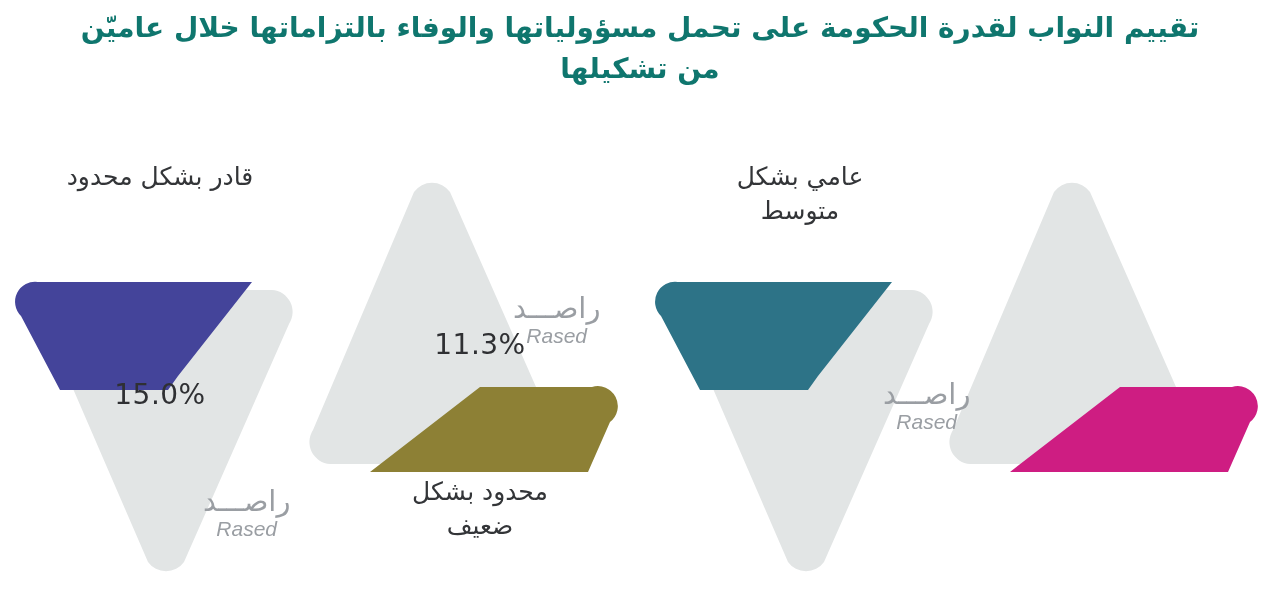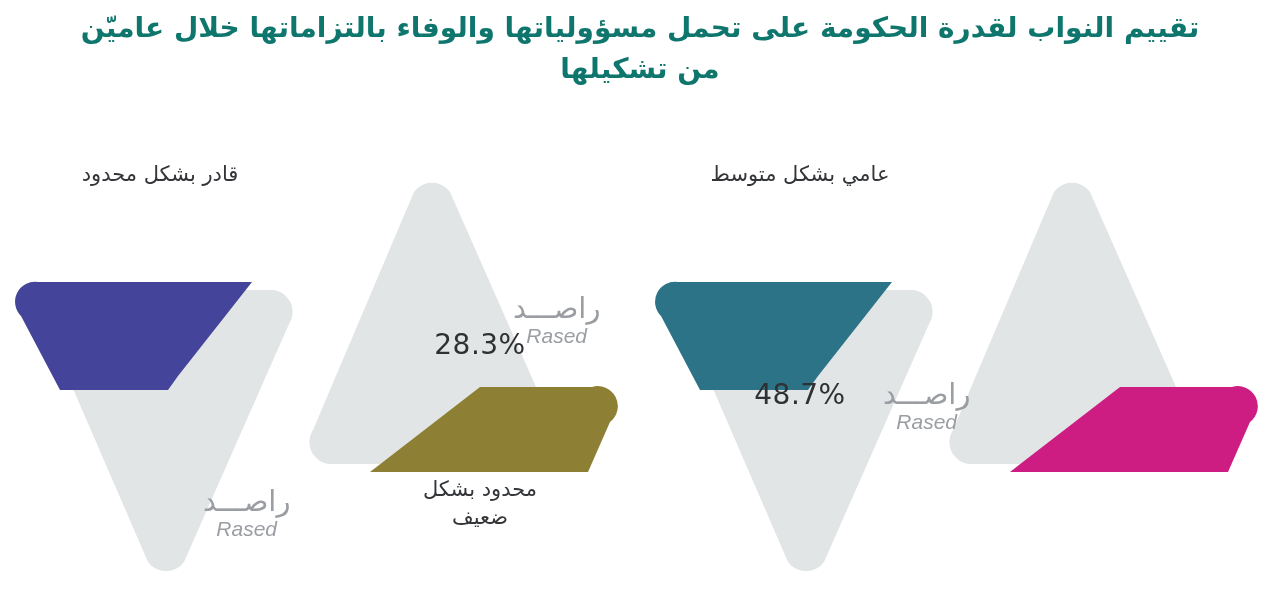--- a/index.html
+++ b/index.html
@@ -65,21 +65,21 @@
 
   
   .cat-label {
     position: absolute;
     width: 320px;
     left: 0;
     text-align: center;
     direction: rtl;
     font-family: "DejaVu Sans", "Liberation Sans", sans-serif;
     font-weight: 400;
-    font-size: 21px;
+    font-size: 25px;
     line-height: 1.35;
     color: #333538;
   }
   .cat-label.top  { top: 10px; }
   .cat-label.bot  { top: 322px; }
 
   
   .val-label {
     position: absolute;
     width: 320px;
@@ -129,42 +129,42 @@
 <div id="funnel-area">
 
   <div class="funnel-cell cell-0">
     <div class="cat-label top">قادر بشكل محدود</div>
     <svg class="tri-svg" viewBox="0 0 320 450">
       <g>
         <path d="M 62 140 L 272 140 A 22 22 0 0 1 289 174 L 184 412 A 22 22 0 0 1 148 412 L 45 174 A 22 22 0 0 1 62 140 Z" fill="#e2e5e5"></path>
         <path d="M 38 132 L 252 132 L 178 226 L 168 240 L 60 240 A 0 0 0 0 1 60 240 L 21 166 A 20 20 0 0 1 38 132 Z" fill="#44449a"></path>
       </g>
     </svg>
+    <div class="val-label val-down">15.0%</div>
   </div>
 
   <div class="funnel-cell cell-1">
     <svg class="tri-svg" viewBox="0 0 320 450">
       <g>
         <path d="M 94 42 A 22 22 0 0 1 130 42 L 235 280 A 22 22 0 0 1 218 314 L 10 314 A 22 22 0 0 1 -7 280 Z" fill="#e2e5e5"></path>
         <path d="M 160 237 L 272 237 A 20 20 0 0 1 290 272 L 268 322 L 50 322 Z" fill="#8d8035"></path>
       </g>
     </svg>
-    <div class="val-label val-up">28.3%</div>
+    <div class="val-label val-up">11.3%</div>
     <div class="cat-label bot" style="top:325px; padding:0 78px; box-sizing:border-box;">محدود بشكل ضعيف</div>
   </div>
 
   <div class="funnel-cell cell-2">
     <div class="cat-label top" style="padding:0 66px; box-sizing:border-box;">عامي بشكل متوسط</div>
     <svg class="tri-svg" viewBox="0 0 320 450">
       <g>
         <path d="M 62 140 L 272 140 A 22 22 0 0 1 289 174 L 184 412 A 22 22 0 0 1 148 412 L 45 174 A 22 22 0 0 1 62 140 Z" fill="#e2e5e5"></path>
         <path d="M 38 132 L 252 132 L 178 226 L 168 240 L 60 240 L 21 166 A 20 20 0 0 1 38 132 Z" fill="#2d7387"></path>
       </g>
     </svg>
-    <div class="val-label val-down">48.7%</div>
   </div>
 
   <div class="funnel-cell cell-3">
     <svg class="tri-svg" viewBox="0 0 320 450">
       <g>
         <path d="M 94 42 A 22 22 0 0 1 130 42 L 235 280 A 22 22 0 0 1 218 314 L 10 314 A 22 22 0 0 1 -7 280 Z" fill="#e2e5e5"></path>
         <path d="M 160 237 L 272 237 A 20 20 0 0 1 290 272 L 268 322 L 50 322 Z" fill="#ce1d82"></path>
       </g>
     </svg>
   </div>

